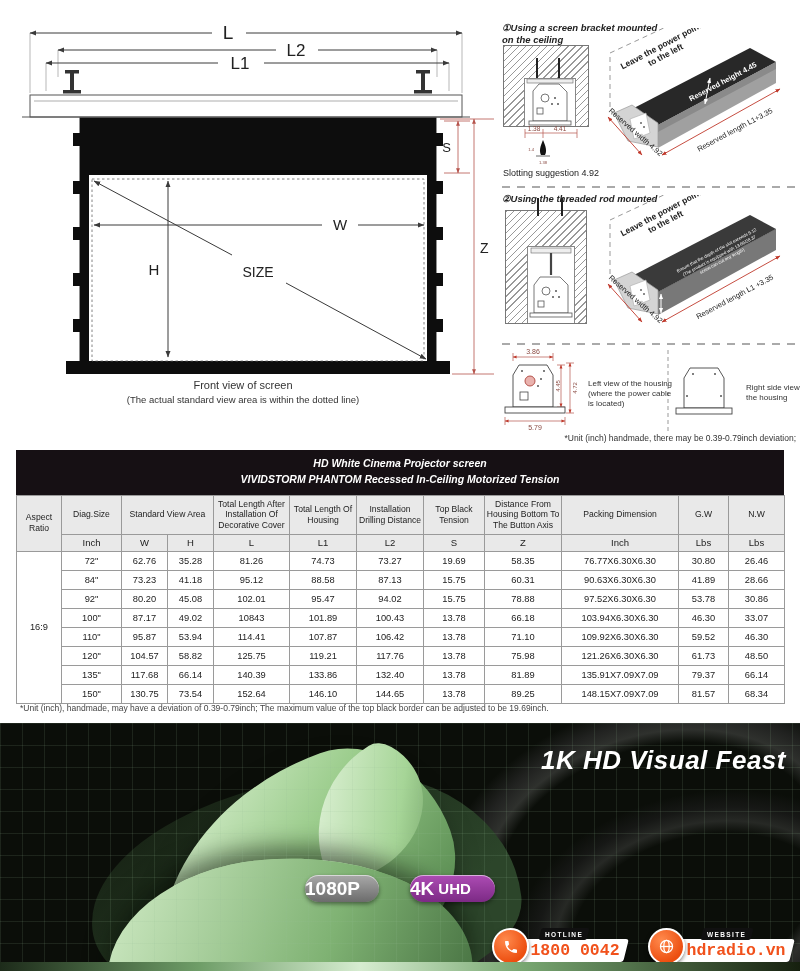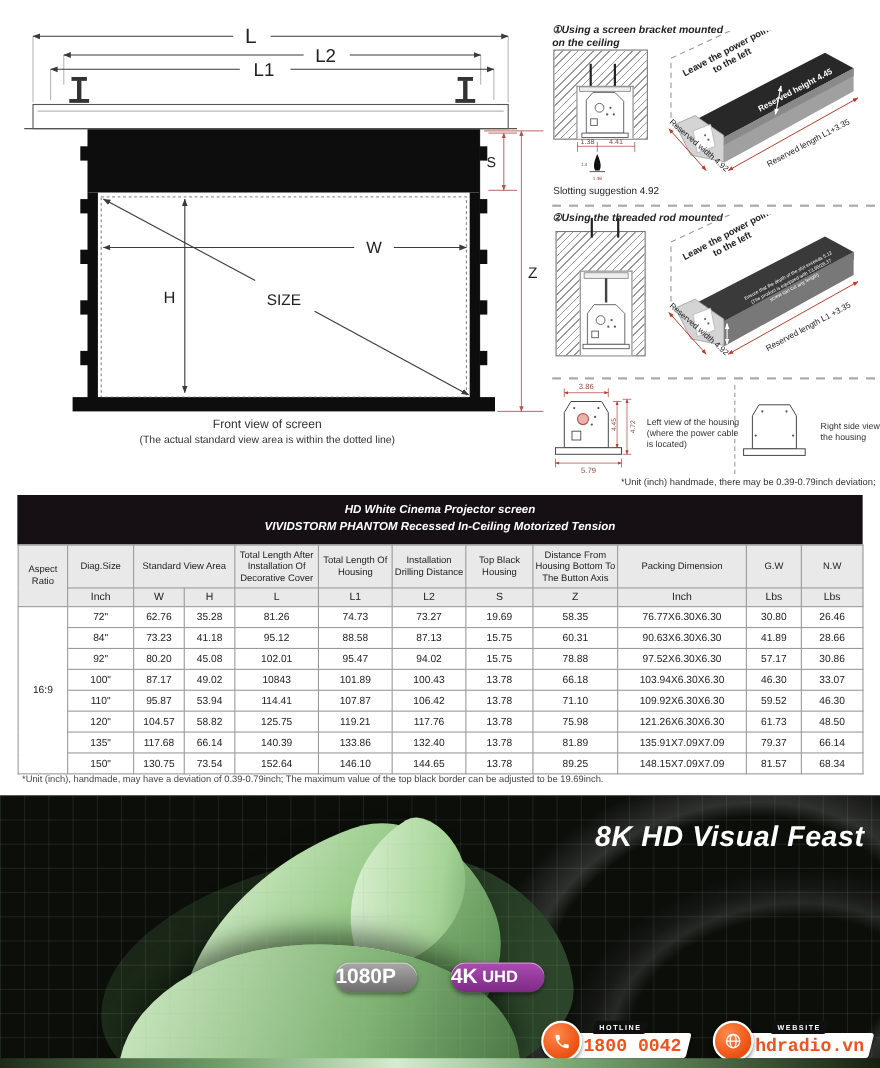--- a/index.html
+++ b/index.html
@@ -320,21 +320,21 @@
           <col style="width:56px">
       </colgroup>
       <thead>
         <tr>
           <th rowspan="2">Aspect Ratio</th>
           <th>Diag.Size</th>
           <th colspan="2">Standard View Area</th>
           <th>Total Length After Installation Of Decorative Cover</th>
           <th>Total Length Of Housing</th>
           <th>Installation Drilling Distance</th>
-          <th>Top Black Housing</th>
+          <th>Top Black Tension</th>
           <th>Distance From Housing Bottom To The Button Axis</th>
           <th>Packing Dimension</th>
           <th>G.W</th>
           <th>N.W</th>
         </tr>
         <tr class="sub">
           <th>Inch</th>
           <th>W</th>
           <th>H</th>
           <th>L</th>
@@ -378,21 +378,21 @@
           <tr>
             <td>92"</td>
             <td>80.20</td>
             <td>45.08</td>
             <td>102.01</td>
             <td>95.47</td>
             <td>94.02</td>
             <td>15.75</td>
             <td>78.88</td>
             <td>97.52X6.30X6.30</td>
-            <td>57.17</td>
+            <td>53.78</td>
             <td>30.86</td>
           </tr>
           <tr>
             <td>100"</td>
             <td>87.17</td>
             <td>49.02</td>
             <td>10843</td>
             <td>101.89</td>
             <td>100.43</td>
             <td>13.78</td>
@@ -460,21 +460,21 @@
 
   <div class="banner">
     <div class="gsw" style="left:380px;top:-60px;width:560px;height:420px;transform:rotate(-18deg);background:radial-gradient(closest-side,transparent 60%,rgba(130,130,130,.30) 66%,rgba(45,45,45,.65) 73%,transparent 82%)"></div>
     <div class="gsw" style="left:470px;top:40px;width:480px;height:340px;transform:rotate(-10deg);background:radial-gradient(closest-side,transparent 58%,rgba(110,110,110,.28) 65%,rgba(30,30,30,.6) 73%,transparent 83%)"></div>
     <div class="petal" style="left:90px;top:55px;width:430px;height:235px;transform:rotate(-6deg);background:linear-gradient(150deg,#131b10,#2c452a 70%);border-radius:60% 40% 50% 50%/55% 60% 40% 45%"></div>
     <div class="petal" style="left:140px;top:45px;width:320px;height:235px;transform:rotate(-20deg);background:linear-gradient(140deg,#e8f7e0,#9ccd8d 45%,#5c8f54 85%);border-radius:70% 30% 55% 45%/75% 50% 50% 25%;box-shadow:-12px 16px 28px rgba(0,0,0,.55)"></div>
     <div class="petal" style="left:300px;top:35px;width:130px;height:110px;transform:rotate(-32deg);background:linear-gradient(130deg,#eef9e8,#a6d597 70%,#6f9e63);border-radius:80% 20% 60% 40%/90% 40% 60% 10%"></div>
     <div class="petal" style="left:105px;top:135px;width:365px;height:170px;transform:rotate(-5deg);background:linear-gradient(115deg,#d2ecc7,#7fb273 60%,#446e3f);border-radius:45% 55% 50% 50%/65% 70% 30% 35%;box-shadow:0 -12px 22px rgba(5,12,4,.5)"></div>
     <div class="bgrid"></div>
 
-    <div class="b-title">8K HD Visual Feast</div>
+    <div class="b-title">1K HD Visual Feast</div>
 
     <div class="badge badge-gray">
         <span>1080P</span>
       </div>
     <div class="badge badge-purple">
         <span>4K</span>
         <span class="uhd">UHD</span>
       </div>
 
     <div class="contact" style="left:492px;width:142px">

